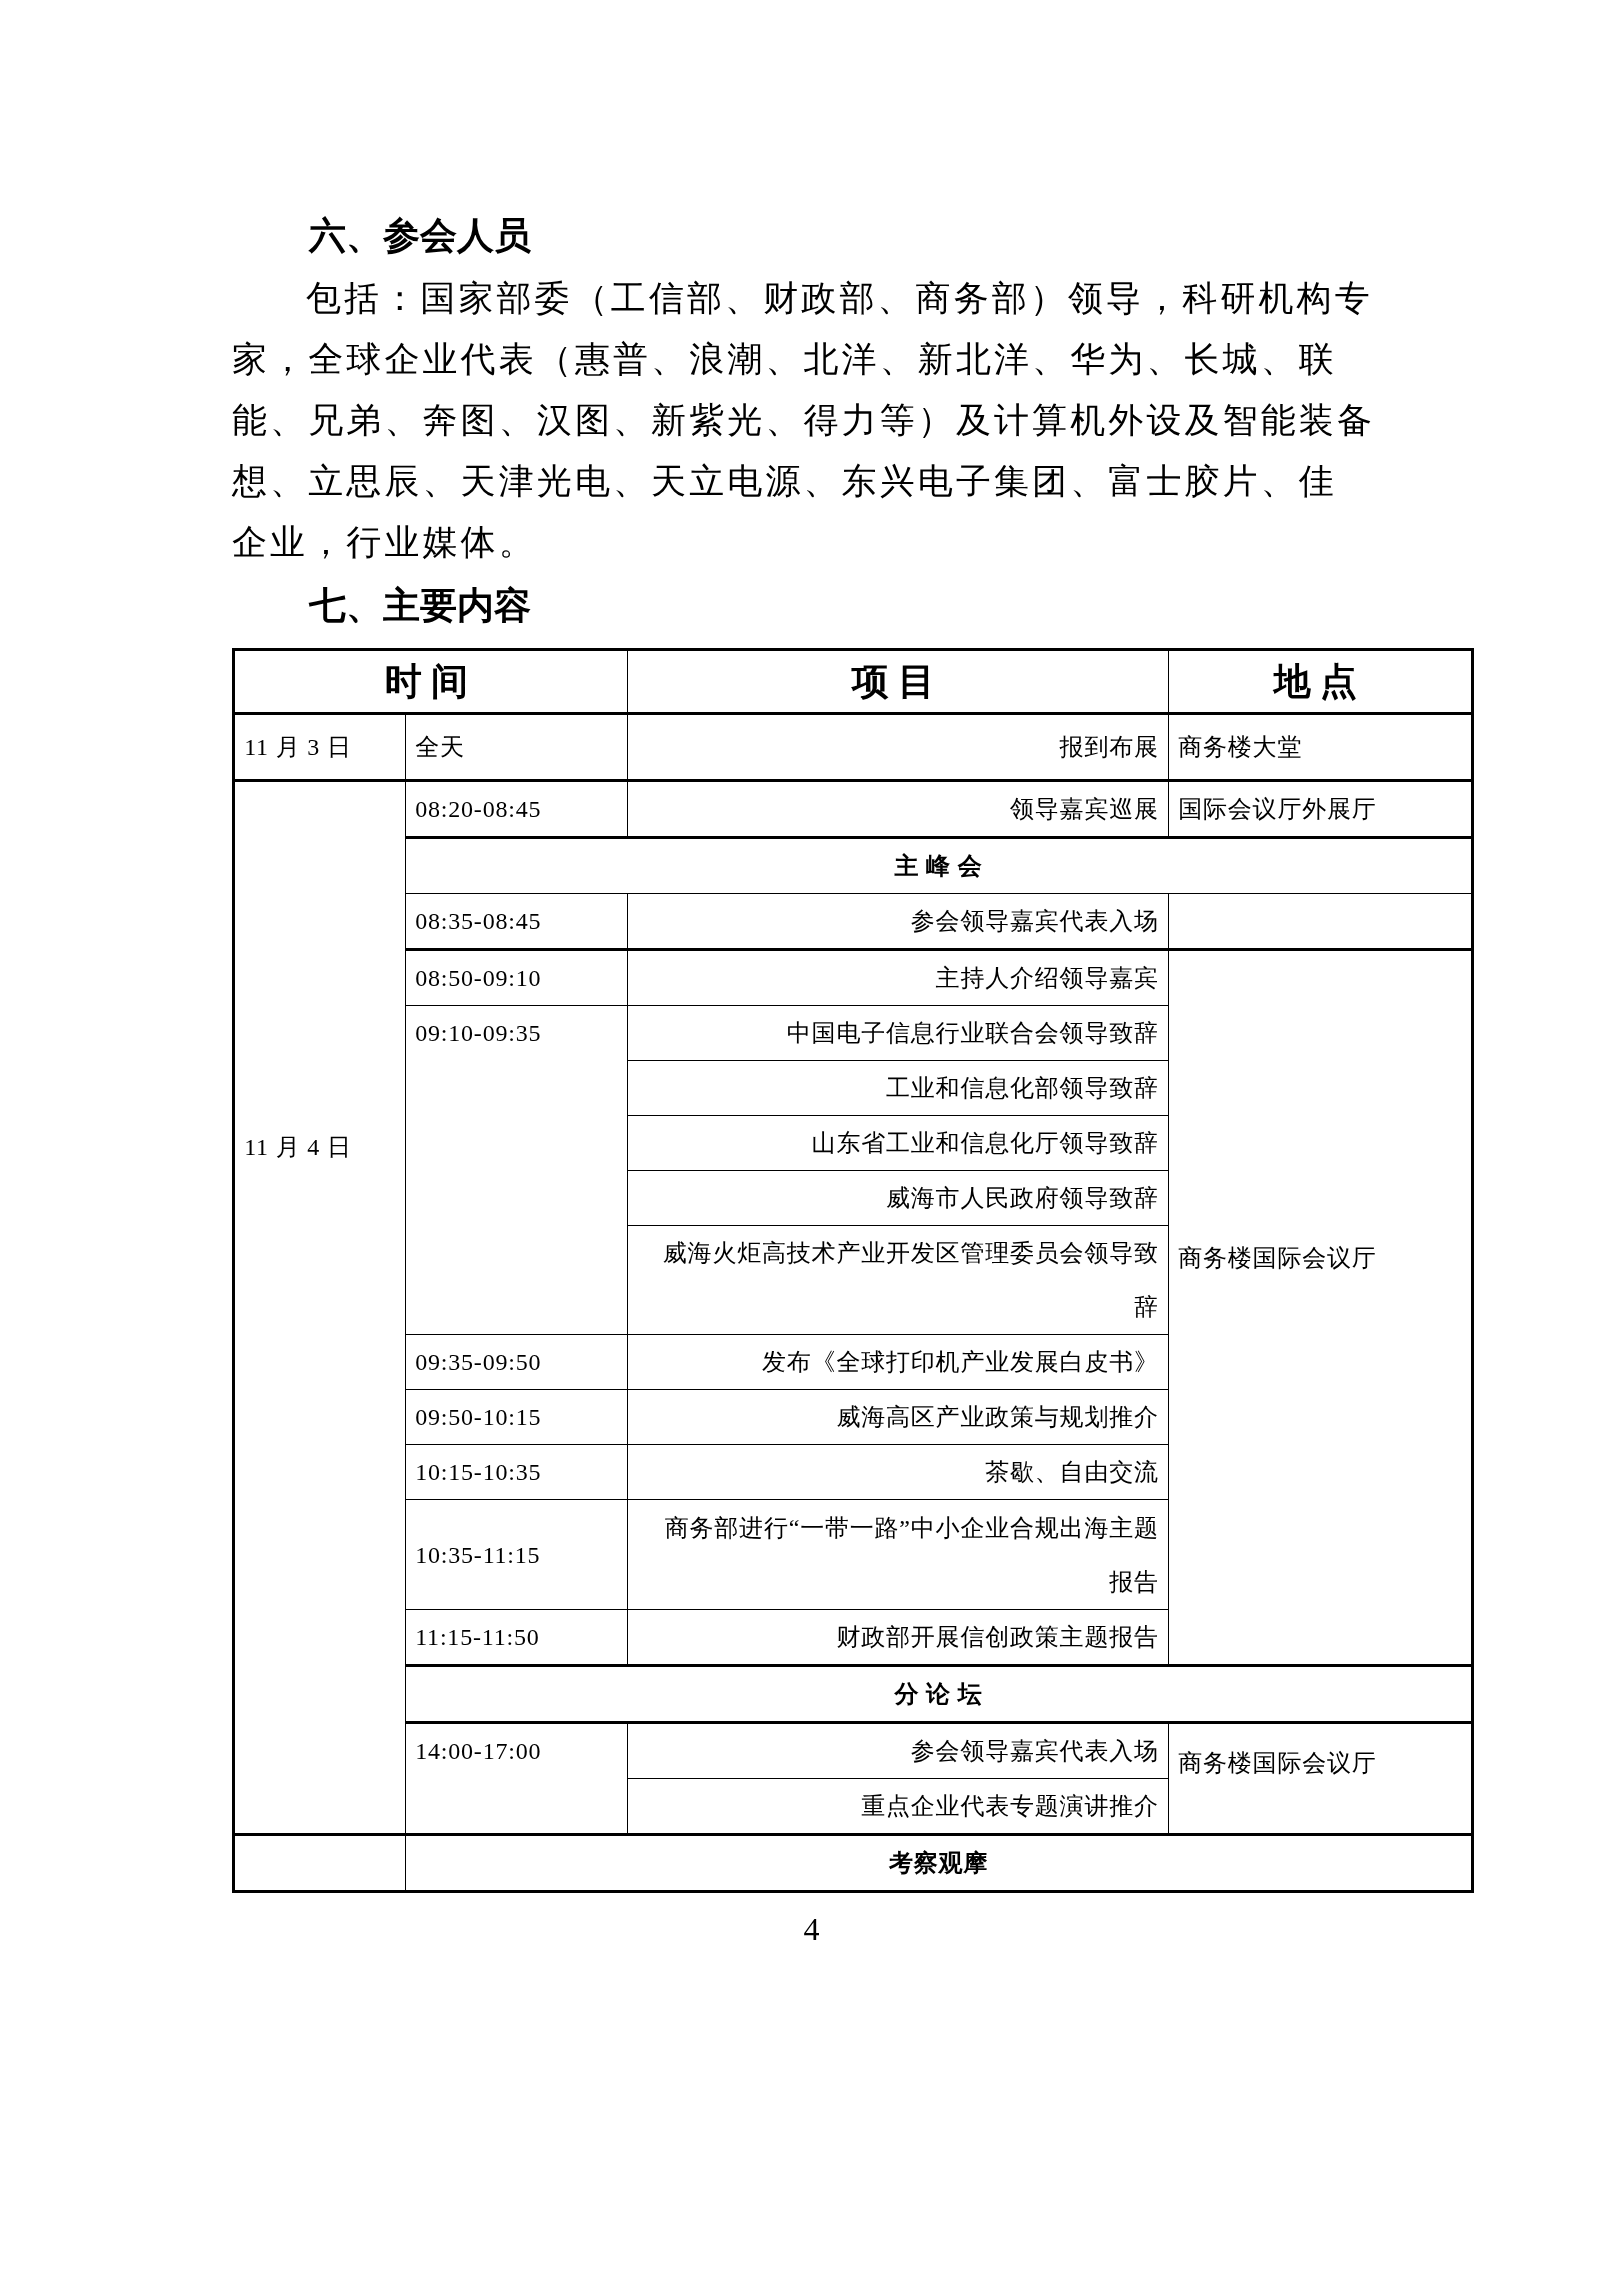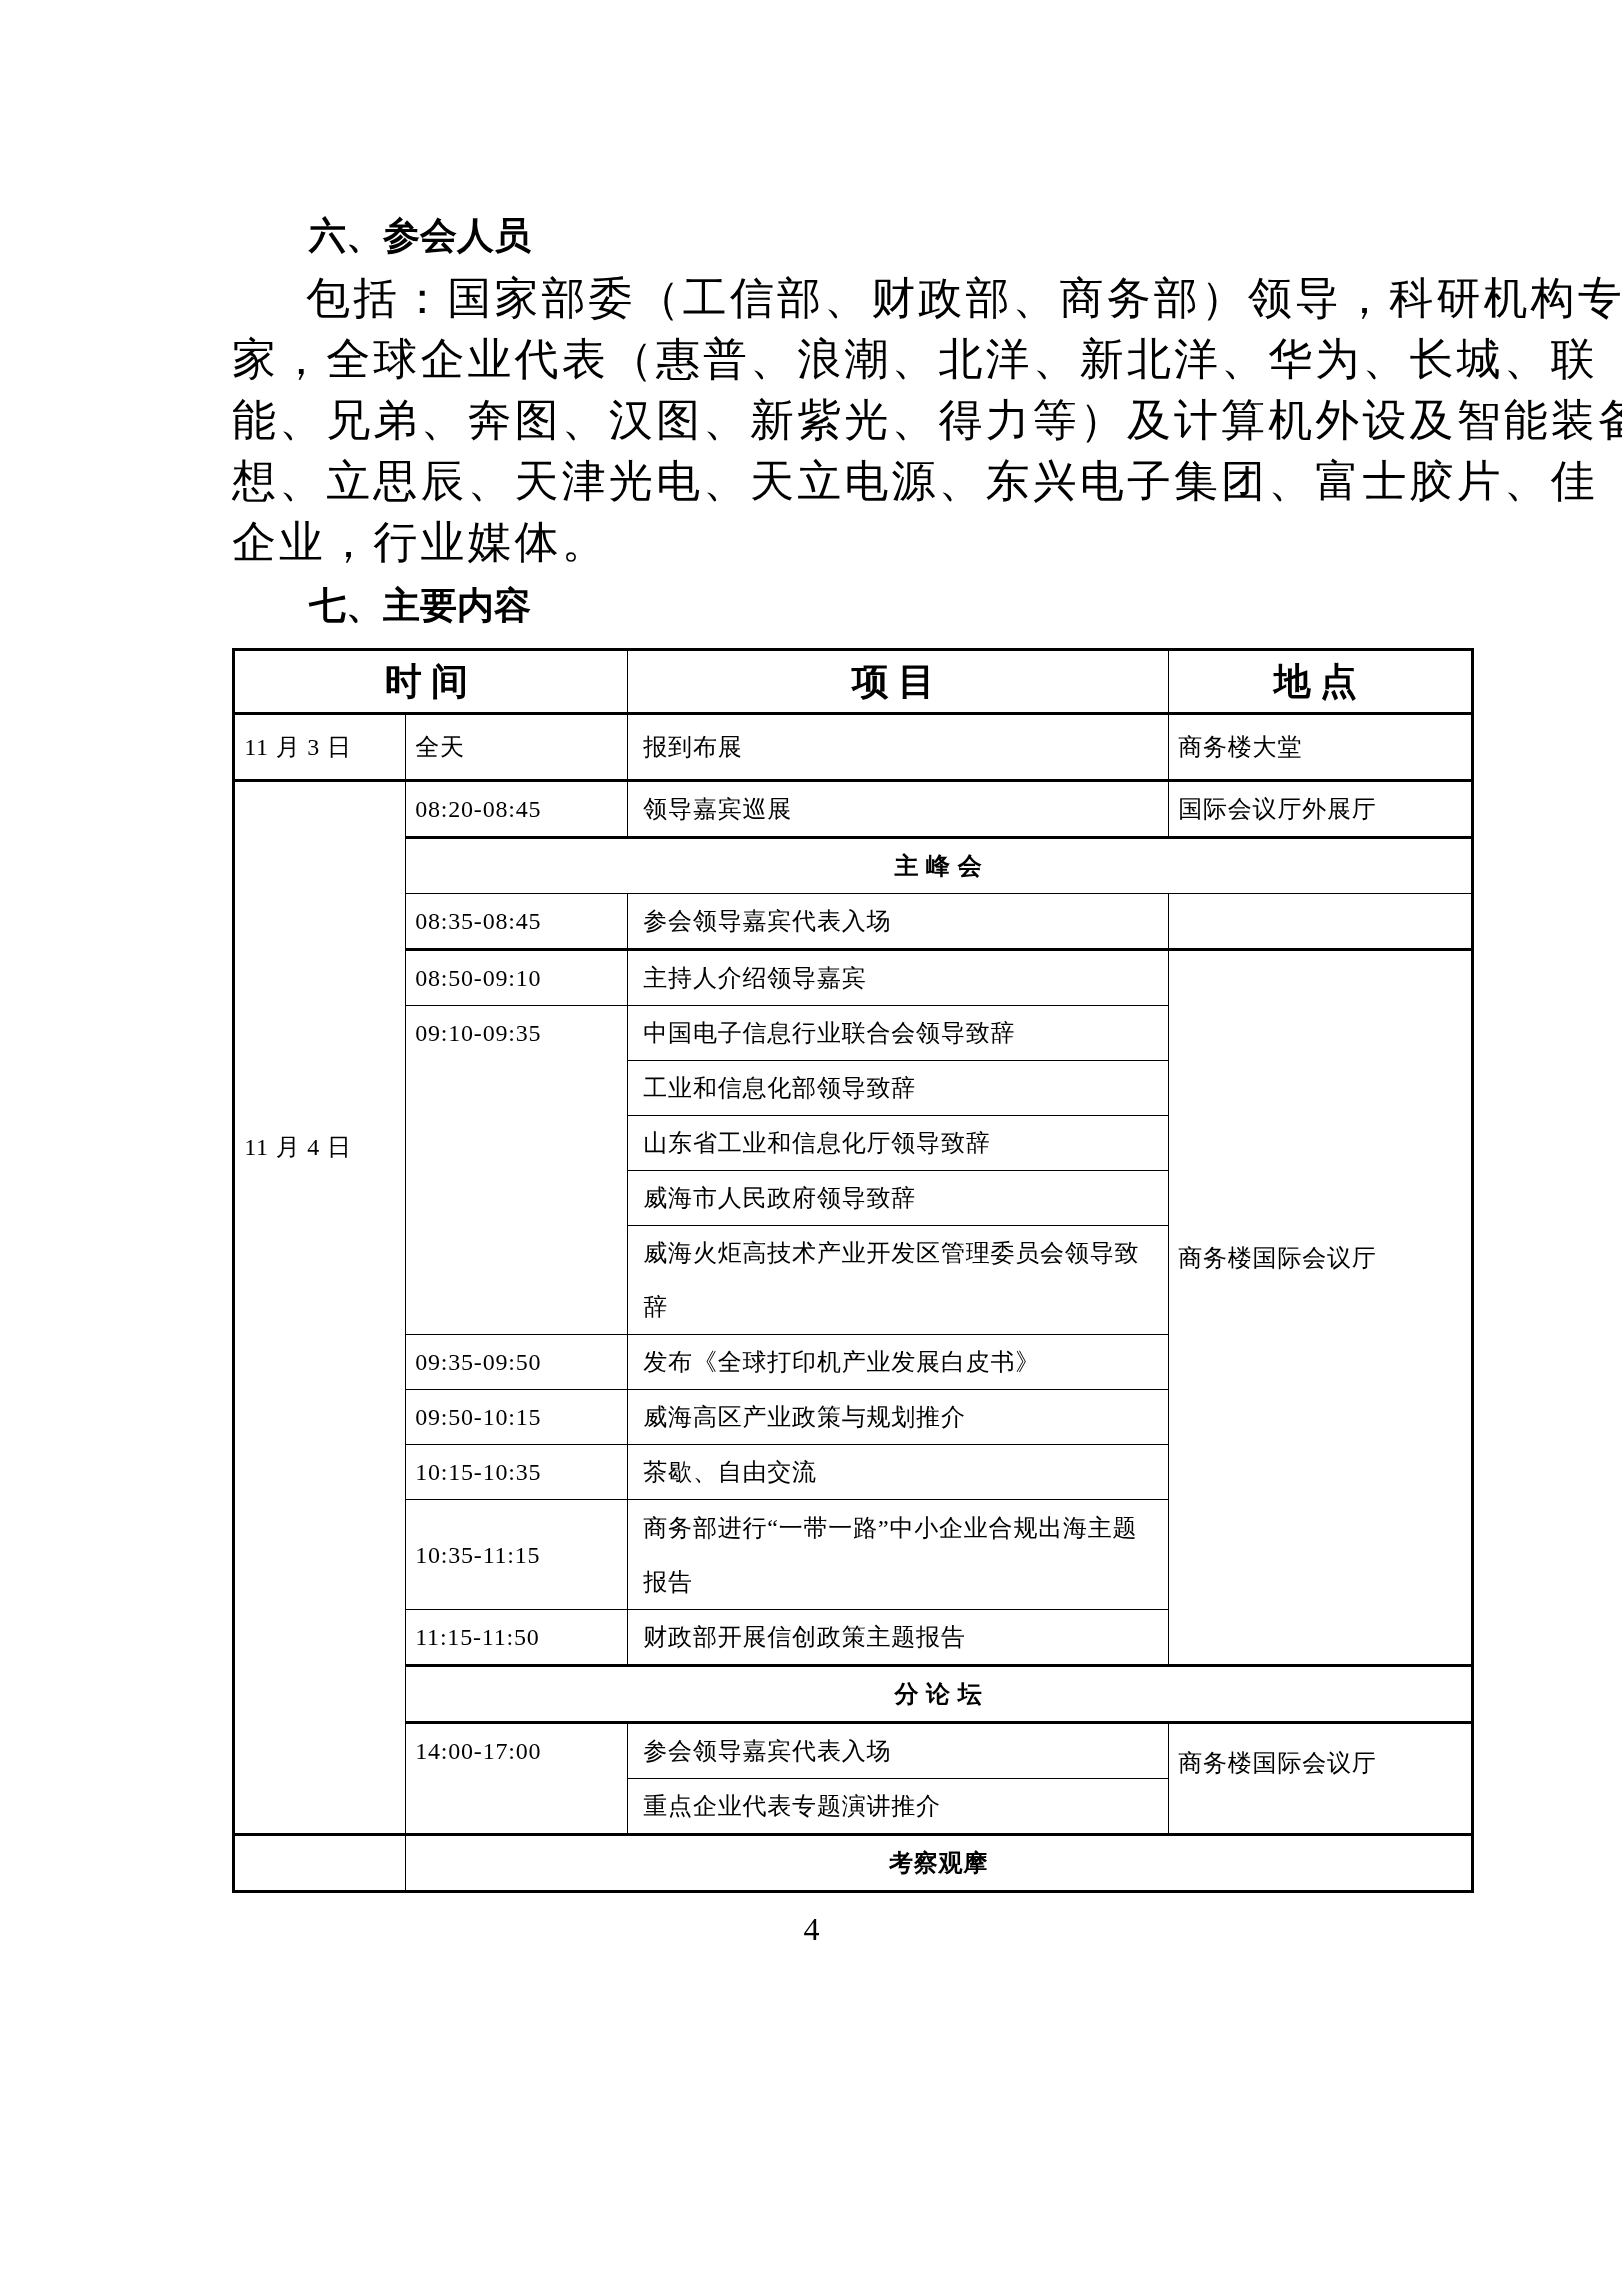--- a/index.html
+++ b/index.html
@@ -9,21 +9,21 @@
     position:relative;overflow:hidden;
   }
   .content{padding-top:203px;margin-left:232px;width:1242px;}
   .h{
     font-family:"Liberation Sans","DejaVu Sans",sans-serif;
     font-weight:bold;font-size:37px;line-height:65px;margin:0;
     padding-left:77px;white-space:nowrap;
   }
   .para{margin:0;}
   .line{
-    font-size:44px;line-height:61px;letter-spacing:3.1px;white-space:nowrap;
+    font-size:35px;line-height:61px;letter-spacing:3.1px;white-space:nowrap;
   }
   .line.indent{padding-left:74px;}
   .agenda-label{
     font-size:38px;line-height:65px;margin-top:7.7px;padding-left:77px;
     white-space:nowrap;letter-spacing:3.1px;
   }
   table.agenda{
     border-collapse:collapse;table-layout:fixed;
     width:1239px;margin-left:232px;margin-top:10px;
     border:3.1px solid #000;
@@ -43,21 +43,21 @@
   }
   tr{height:54px;}
   tr.hdr{height:64px;}
   tr.rd3{height:67px;}
   tr.r9{height:104px;}
   tr.r12{height:55px;}
   tr.r13{height:110px;}
   tr.visit{height:55px;}
   tr.bb4>td{border-bottom-width:3.1px;}
   tr.section>td{border-top-width:3.1px;font-weight:bold;text-align:center;}
-  td.item{padding-left:15.3px;}
+  td.item{padding-left:15.3px;text-align:right;}
   td.time-top{vertical-align:top;}
   td.datecell{vertical-align:middle;}
   td.datecell span{position:relative;top:-161px;display:inline-block;}
   td.loc-merged span{position:relative;top:-50px;display:inline-block;}
   td.loc-merged2 span{position:relative;top:-15.3px;display:inline-block;}
   .pageno{
     width:1623px;text-align:center;font-size:32px;line-height:38px;margin-top:17px;
   }
 </style>
 </head>

